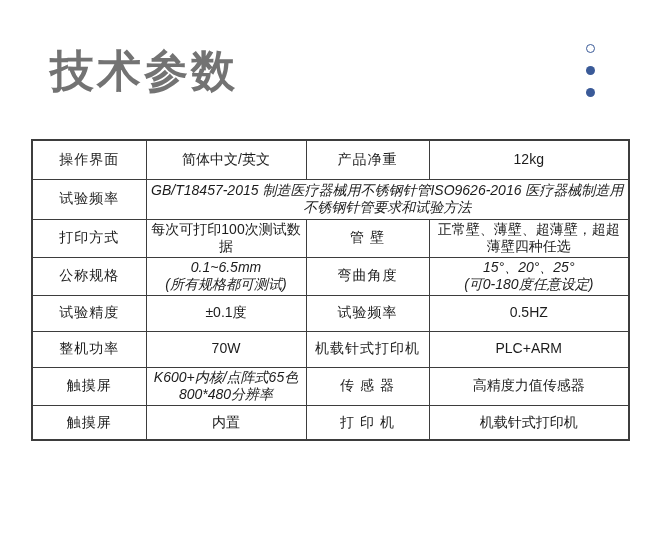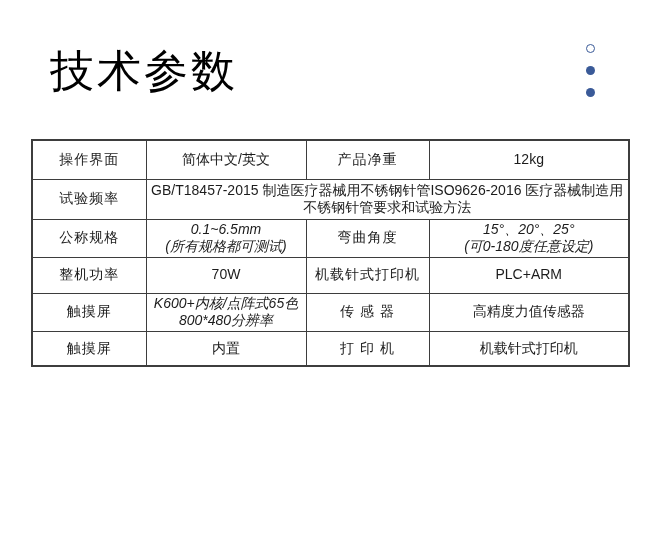--- a/index.html
+++ b/index.html
@@ -3,42 +3,42 @@
 <meta charset="utf-8">
 <style>
   html,body{margin:0;padding:0;}
   body{
     width:650px;height:560px;background:#ffffff;position:relative;
     font-family:"Liberation Sans","DejaVu Sans",sans-serif;
     color:#1c1c1c;overflow:hidden;
   }
   .page-title{
     position:absolute;left:50px;top:48px;margin:0;
-    font-size:44px;font-weight:400;color:#000000;letter-spacing:3px;
+    font-size:44px;font-weight:700;color:#737373;letter-spacing:3px;
     line-height:1.05;white-space:nowrap;
   }
   .dots{
     position:absolute;left:586px;top:44px;
     display:flex;flex-direction:column;align-items:center;gap:13px;
   }
   .dot{width:9px;height:9px;border-radius:50%;background:#3a5a98;display:block;}
   .dot.hollow{width:7px;height:7px;background:transparent;border:1.6px solid #3a5a98;}
   table.spec-table{
     position:absolute;left:31px;top:139px;width:597px;
     border-collapse:collapse;table-layout:fixed;
     border:2px solid #3d3d3d;
   }
   table.spec-table td{
     border:1px solid #3d3d3d;
     font-size:14px;line-height:1.25;
     text-align:center;vertical-align:middle;
     padding:1px 4px;overflow:hidden;
   }
   td.lbl{letter-spacing:1px;}
-  td.val-span{text-align:left;padding:2px 8px;font-size:14.5px;line-height:1.35;}
+  td.val-span{text-align:left;padding:2px 8px;font-size:14.5px;line-height:1.35;font-style:italic;}
   .ln{display:block;font-style:italic;}
   tr.r1{height:39px}tr.r2{height:40px}tr.r3{height:37px}tr.r4{height:37px}
   tr.r5{height:36px}tr.r6{height:36px}tr.r7{height:36px}tr.r8{height:35px}
   tr.r9{height:37px}tr.r10{height:36px}
 </style>
 </head>
 <body>
 
 <h1 class="page-title">技术参数</h1>
 
@@ -59,31 +59,43 @@
     <tr class="r1">
       <td class="lbl">操作界面</td>
       <td class="val">简体中文/英文</td>
       <td class="lbl">产品净重</td>
       <td class="val">12kg</td>
     </tr>
     <tr class="r2">
       <td class="lbl">试验频率</td>
       <td class="val-span" colspan="3">GB/T18457-2015 制造医疗器械用不锈钢针管ISO9626-2016 医疗器械制造用不锈钢针管要求和试验方法</td>
     </tr>
+    <tr class="r3">
+      <td class="lbl">打印方式</td>
+      <td class="val">每次可打印100次测试数据</td>
+      <td class="lbl">管 壁</td>
+      <td class="val">正常壁、薄壁、超薄壁，超超薄壁四种任选</td>
+    </tr>
     <tr class="r4">
       <td class="lbl">公称规格</td>
       <td class="val">
         <span class="ln">0.1~6.5mm</span>
         <span class="ln">(所有规格都可测试)</span>
       </td>
       <td class="lbl">弯曲角度</td>
       <td class="val">
         <span class="ln">15°、20°、25°</span>
         <span class="ln">(可0-180度任意设定)</span>
       </td>
+    </tr>
+    <tr class="r5">
+      <td class="lbl">试验精度</td>
+      <td class="val">±0.1度</td>
+      <td class="lbl">试验频率</td>
+      <td class="val">0.5HZ</td>
     </tr>
     <tr class="r6">
       <td class="lbl">整机功率</td>
       <td class="val">70W</td>
       <td class="lbl">机载针式打印机</td>
       <td class="val">PLC+ARM</td>
     </tr>
     <tr class="r7">
       <td class="lbl">触摸屏</td>
       <td class="val">

